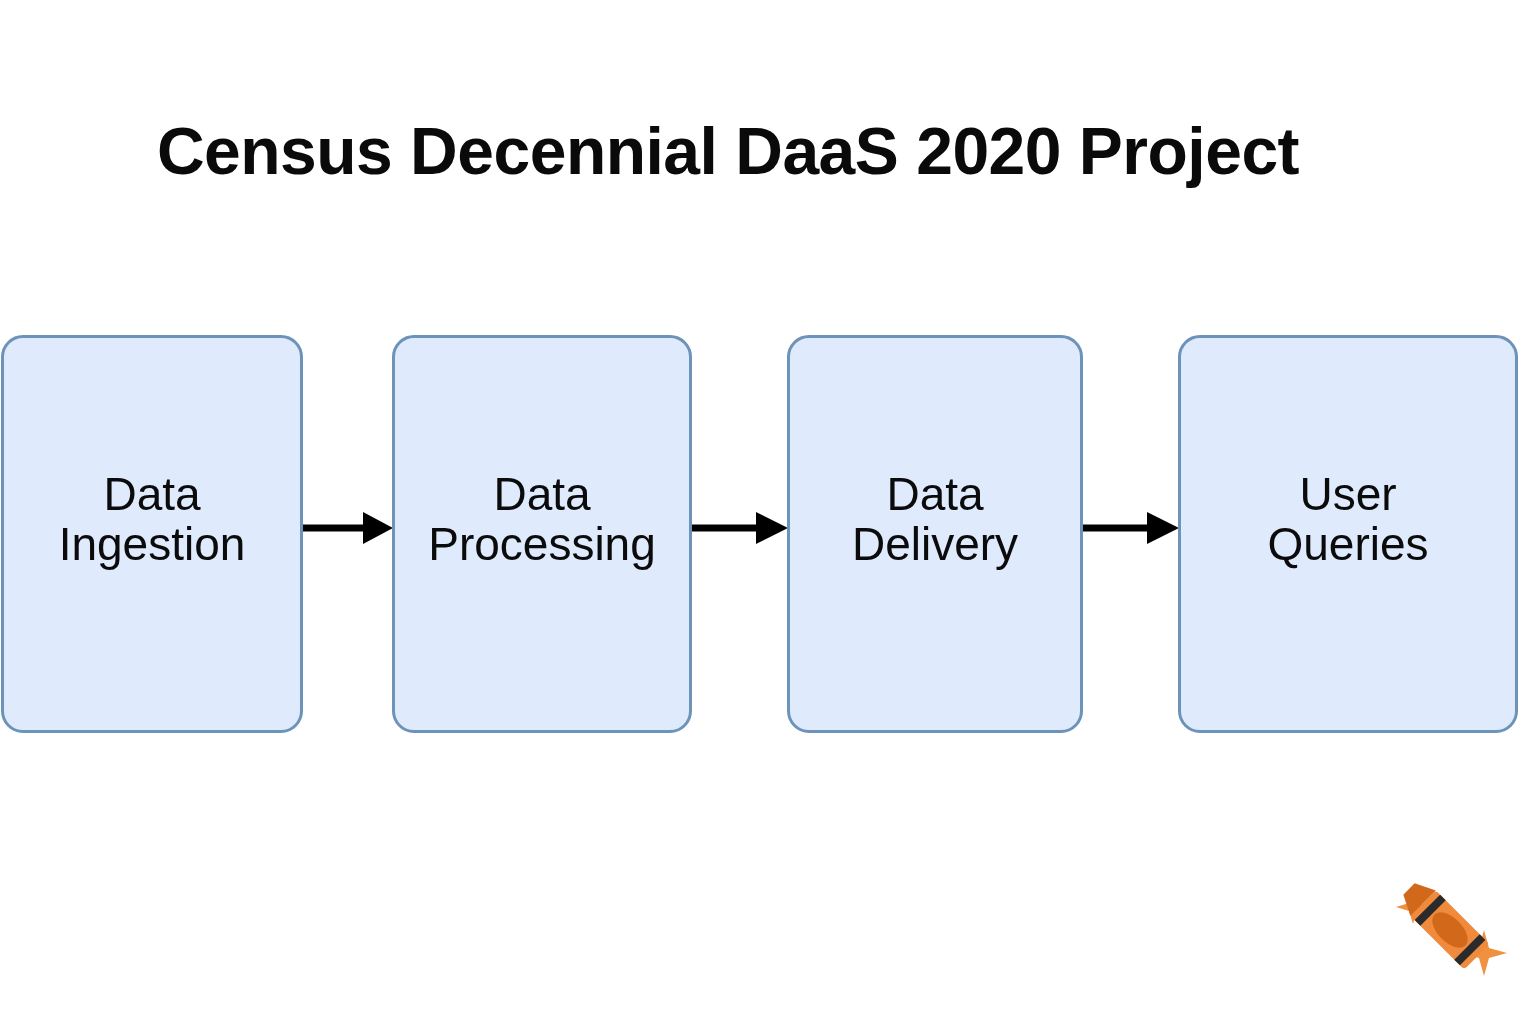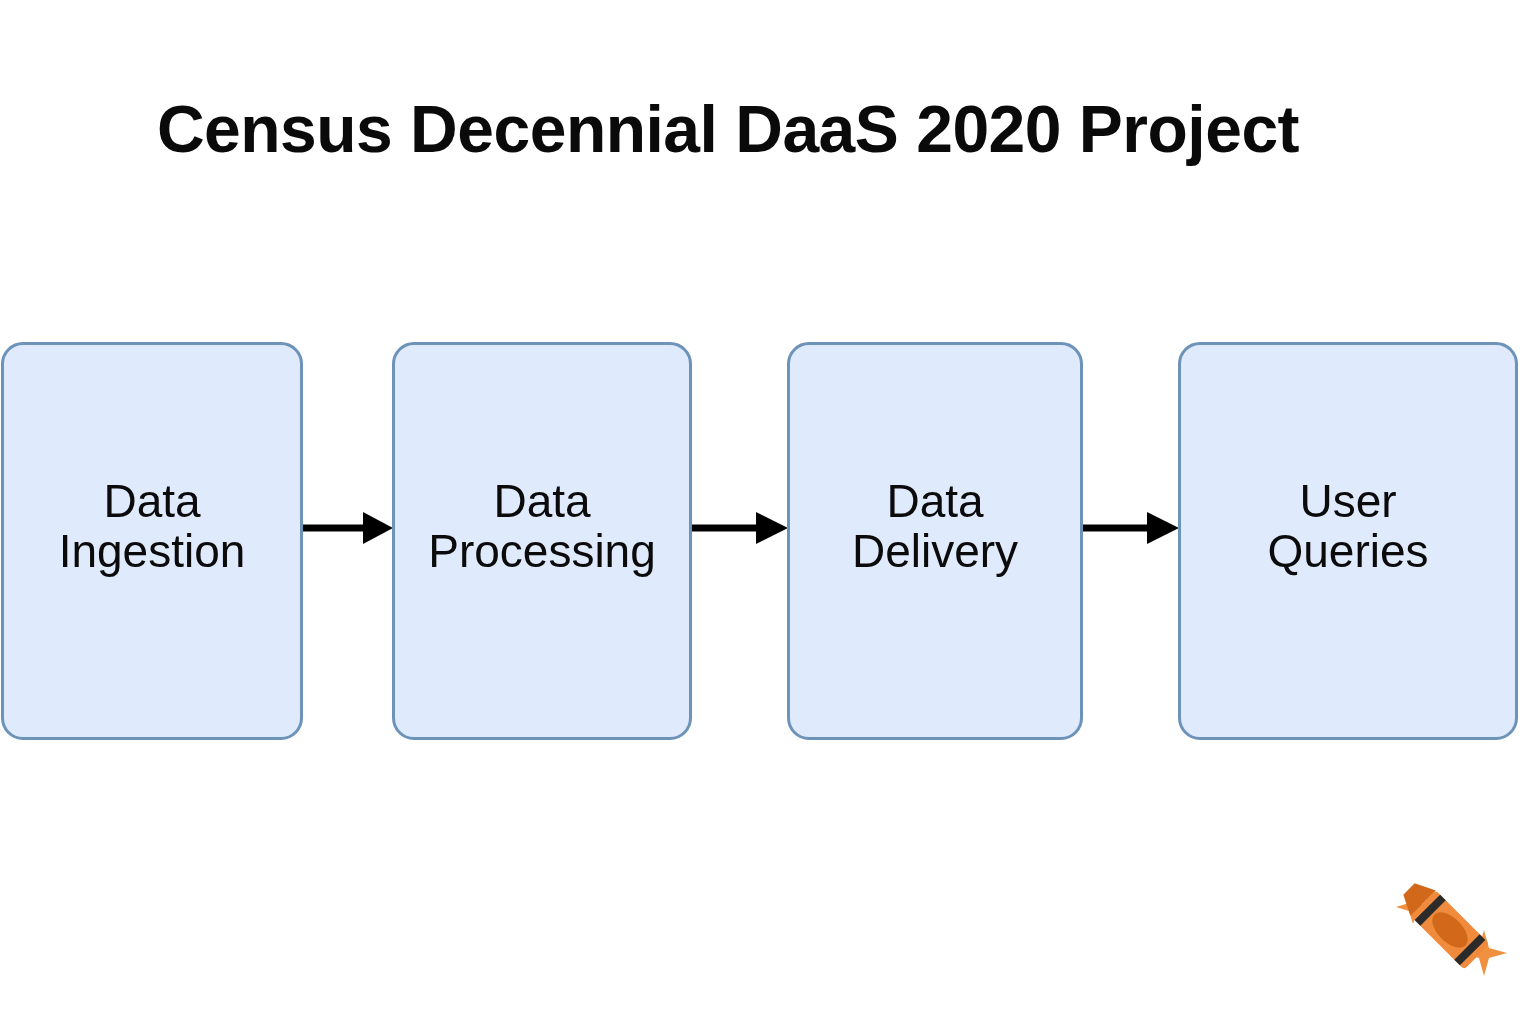--- a/index.html
+++ b/index.html
@@ -19,21 +19,21 @@
     position: relative;
     width: 1536px;
     height: 1024px;
     background: #ffffff;
   }
 
   
   #diagram-title {
     position: absolute;
     left: 0;
-    top: 96px;
+    top: 118px;
     width: 1456px;
     text-align: center;
     font-size: 66px;
     font-weight: bold;
     color: #0a0a0a;
     letter-spacing: -0.5px;
     line-height: 1.0;
     white-space: nowrap;
   }
 
@@ -41,21 +41,21 @@
   #flow-row {
     position: absolute;
     left: 0;
     top: 326px;
     width: 1536px;
     height: 400px;
   }
 
   .flow-node {
     position: absolute;
-    top: 16px;
+    top: 9px;
     height: 398px;
     box-sizing: border-box;
     background: #dfeafd;
     border: 3px solid #6d93b8;
     border-radius: 22px;
     display: flex;
     align-items: center;
     justify-content: center;
   }
 

